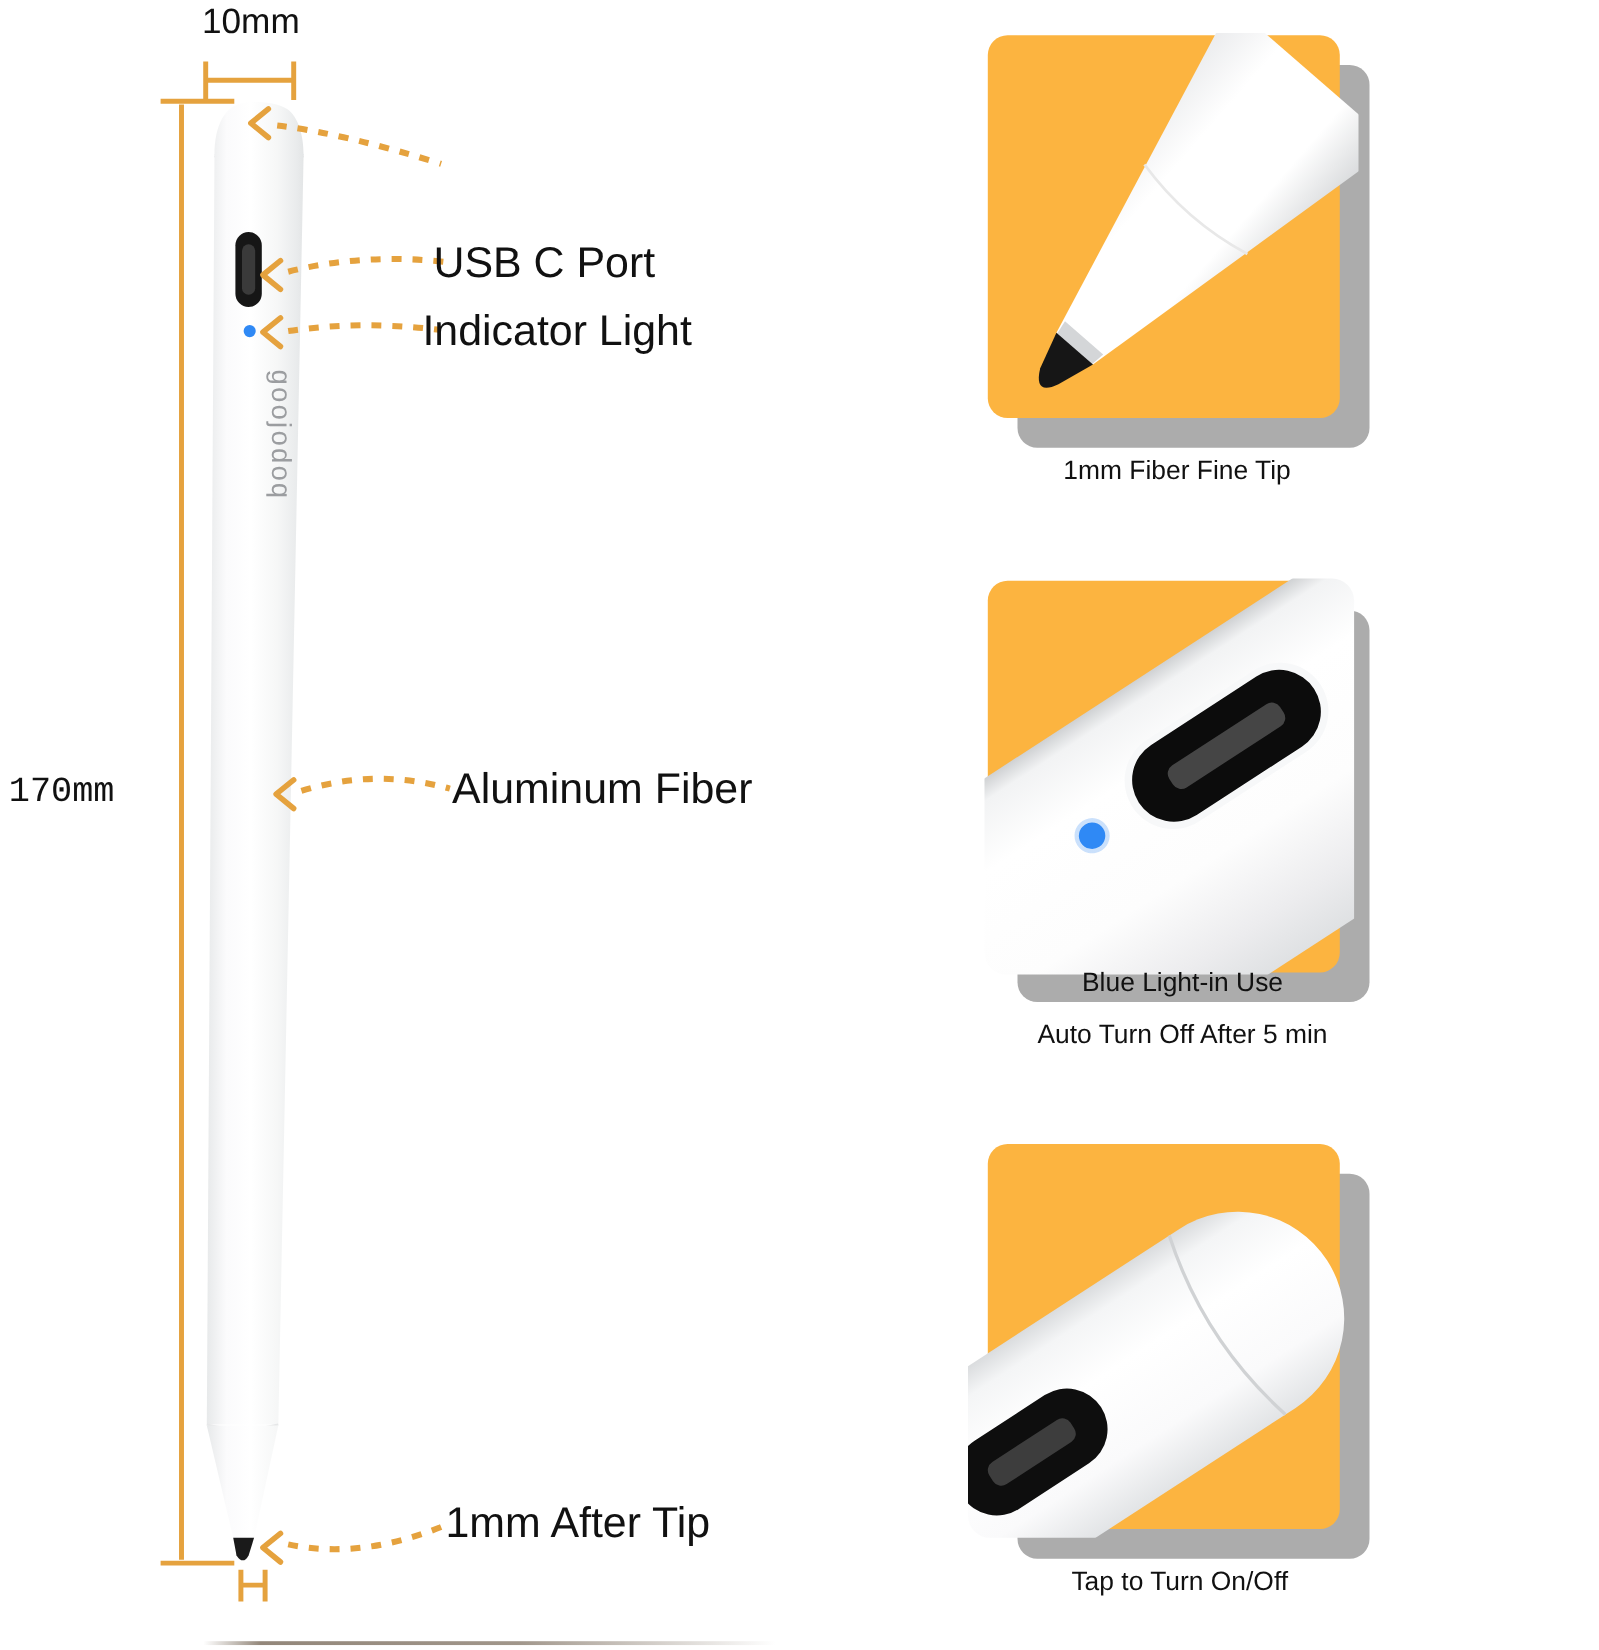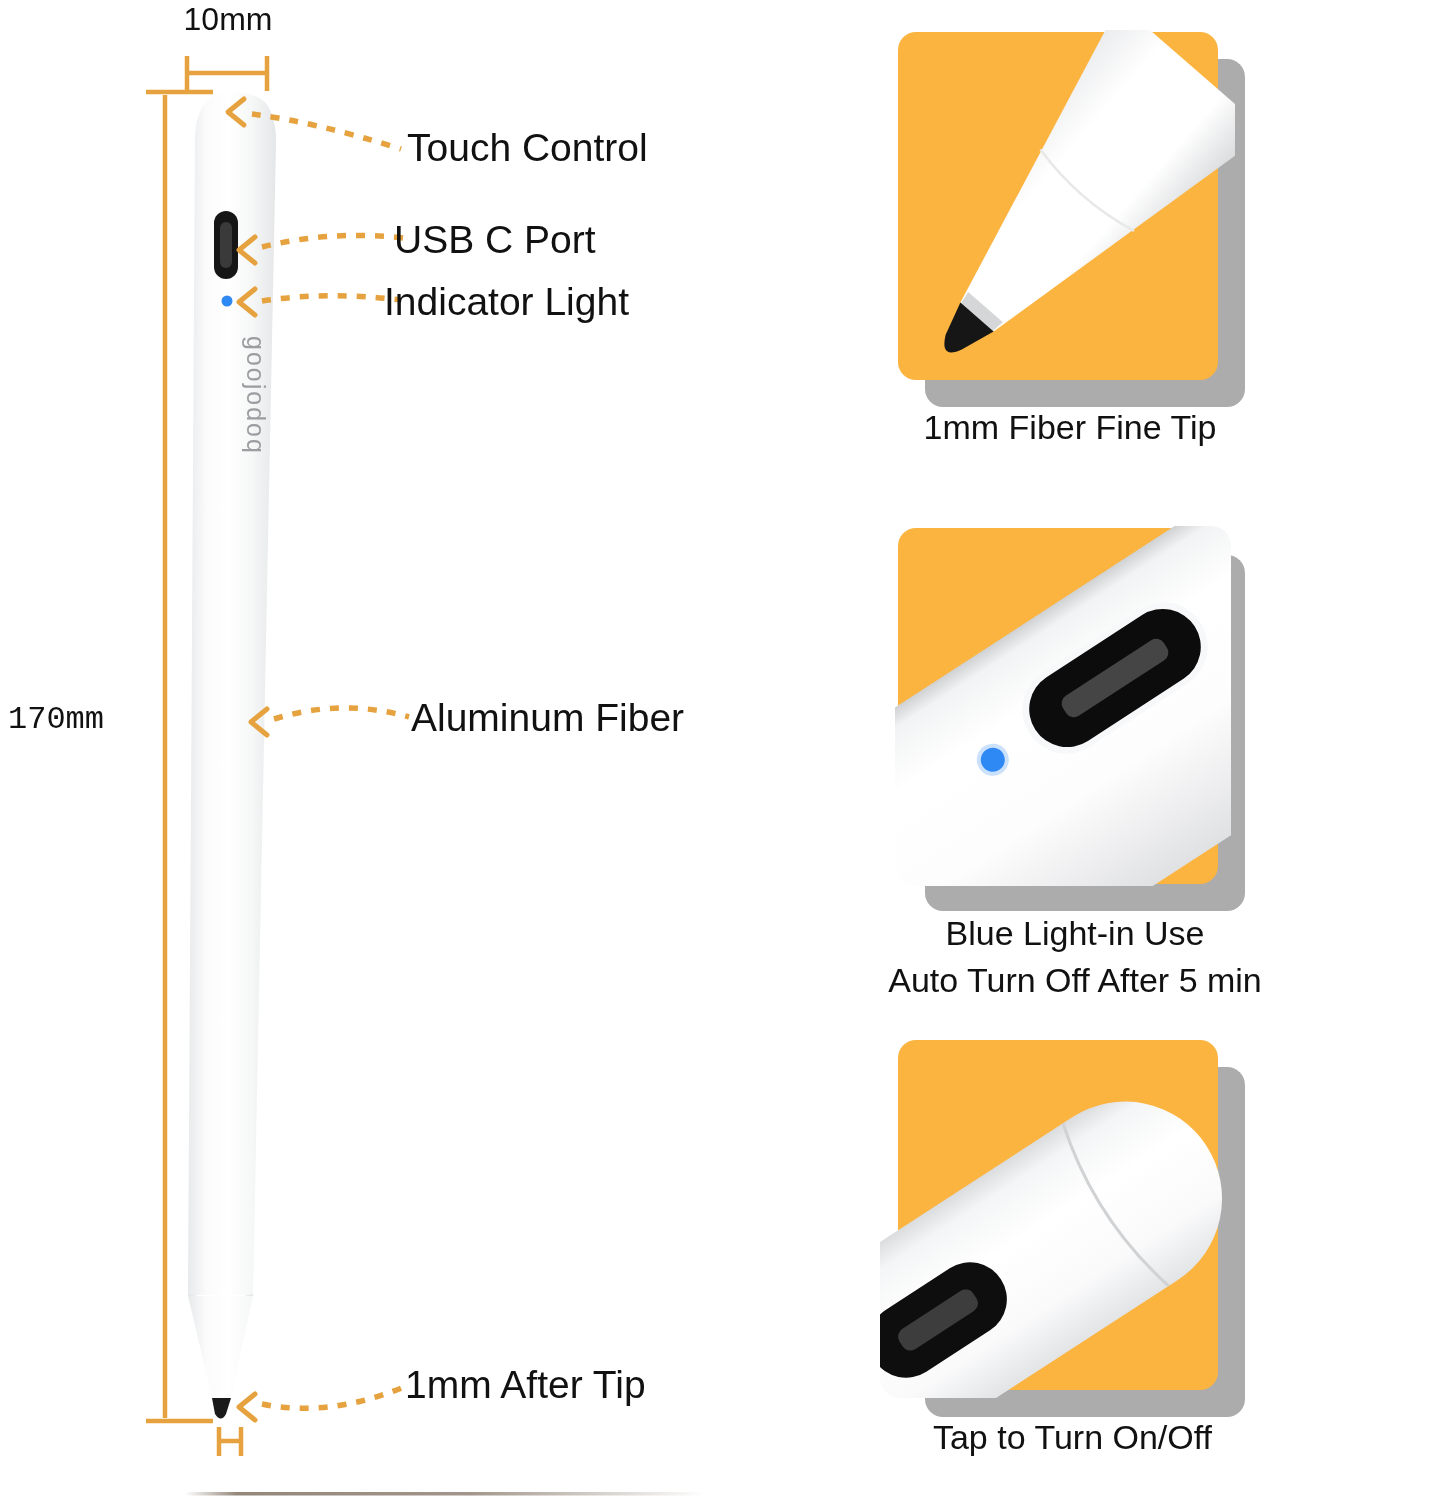--- a/index.html
+++ b/index.html
@@ -1,21 +1,21 @@
 <!DOCTYPE html>
 <html style="--panel-orange: #FCB440; --ann-orange: #E5A23E; --ind-blue: #2F89F5; --shadow-gray: #ACACAC; --text-dark: #111111;"><head>
 <meta charset="utf-8">
 <style>
   html,body{margin:0;padding:0;background:#ffffff;}
   body{font-family:"Liberation Sans", sans-serif;}
   #stage{position:relative;width:1454px;height:1500px;background:#ffffff;overflow:hidden;}
   svg{position:absolute;display:block;}
   .label{position:absolute;color:var(--text-dark);font-size:39px;line-height:1.12;white-space:nowrap;}
   .dim-label{position:absolute;color:var(--text-dark);font-size:32px;line-height:1.1;text-align:center;white-space:nowrap;}
-  .caption{position:absolute;color:var(--text-dark);font-size:34px;line-height:47px;text-align:center;white-space:nowrap;}
+  .caption{position:absolute;color:var(--text-dark);font-size:24px;line-height:47px;text-align:center;white-space:nowrap;}
   .ann{stroke:var(--ann-orange);fill:none;}
   .dash{stroke-width:5.5;stroke-dasharray:9 10;}
   .chev{stroke-width:5;stroke-linecap:round;stroke-linejoin:round;}
   .dimline{stroke-width:4.5;stroke-linecap:butt;}
   .panel-shadow{fill:var(--shadow-gray);}
   .panel-orange{fill:var(--panel-orange);}
 </style>
 </head>
 <body>
 
@@ -84,21 +84,20 @@
         <path class="ann dash" d="M 262,1404 Q 328,1418 404,1387"></path>
         <path class="ann chev" d="M 255,1394 L 239,1407 L 255,1420"></path>
       </g>
     </g>
   </svg>
 
   <div class="dim-label" style="left:173px;top:2px;width:110px;">10mm</div>
   <div class="dim-label" style="left:8px;top:702px;font-family:Liberation Mono, monospace;">170mm</div>
   <div class="dim-label" style="left:172px;top:1534px;width:92px;margin-top:39px;">1mm</div>
 
-  <div class="label" style="left:407px;top:126px;">Touch Control</div>
   <div class="label" style="left:394px;top:218px;">USB C Port</div>
   <div class="label" style="left:384px;top:280px;">Indicator Light</div>
   <div class="label" style="left:411px;top:696px;">Aluminum Fiber</div>
   <div class="label" style="left:405px;top:1363px;">1mm After Tip</div>
 
   <svg width="380" height="395" viewBox="0 0 380 395" style="left:885px;top:25px;">
     <defs>
       <linearGradient id="cg1" gradientUnits="userSpaceOnUse" x1="0" y1="-98" x2="0" y2="98">
         <stop offset="0" stop-color="#e9eaec"></stop>
         <stop offset="0.3" stop-color="#ffffff"></stop>
@@ -142,21 +141,21 @@
       <g transform="translate(230,160) rotate(-33)">
         <rect x="-420" y="-95" width="760" height="290" fill="url(#bg2)"></rect>
         <rect x="-102" y="-44" width="204" height="88" rx="44" fill="#f7f8f9"></rect>
         <rect x="-95" y="-38" width="190" height="76" rx="38" fill="#0c0c0c"></rect>
         <rect x="-60" y="-12" width="120" height="24" rx="9" fill="#454545"></rect>
         <circle cx="-147" cy="2" r="16" style="fill:var(--ind-blue)" opacity="0.25"></circle>
         <circle cx="-147" cy="2" r="12" style="fill:var(--ind-blue)"></circle>
       </g>
     </g>
   </svg>
-  <div class="caption" style="left:860px;top:910px;width:430px;">
+  <div class="caption" style="left:860px;top:870px;width:430px;">
     <div>Blue Light-in Use</div>
     <div>Auto Turn Off After 5 min</div>
   </div>
 
   <svg width="380" height="390" viewBox="0 0 380 390" style="left:880px;top:1030px;">
     <defs>
       <linearGradient id="bg3" gradientUnits="userSpaceOnUse" x1="0" y1="-97" x2="0" y2="97">
         <stop offset="0" stop-color="#dadcde"></stop>
         <stop offset="0.12" stop-color="#f4f5f6"></stop>
         <stop offset="0.38" stop-color="#ffffff"></stop>

